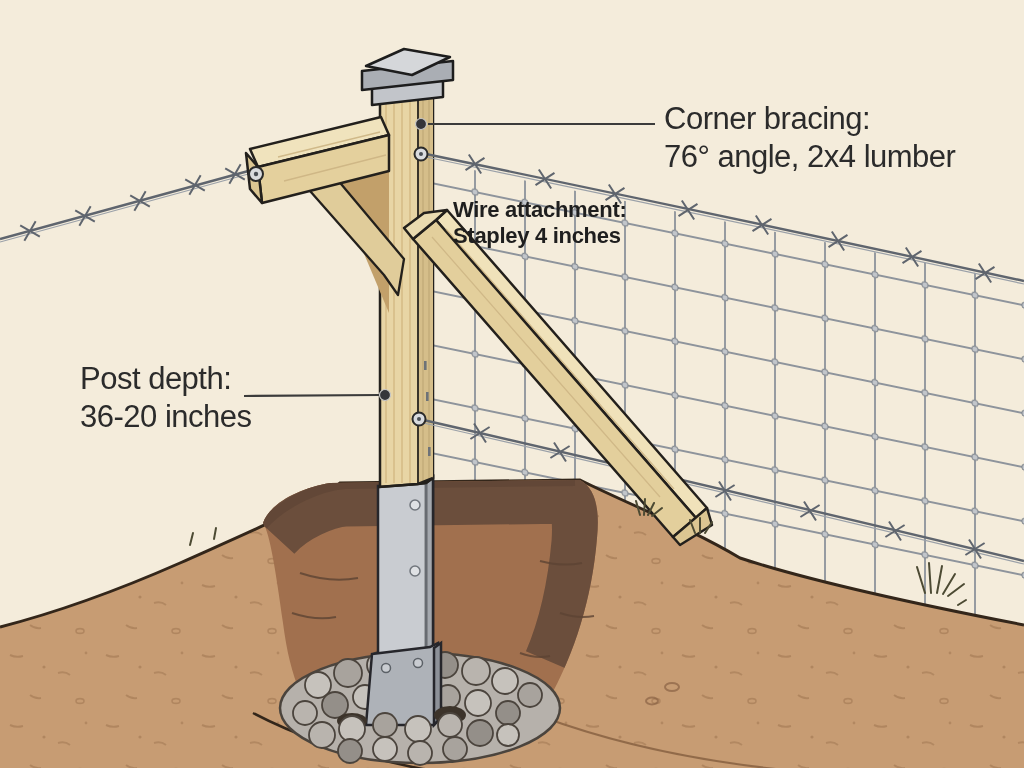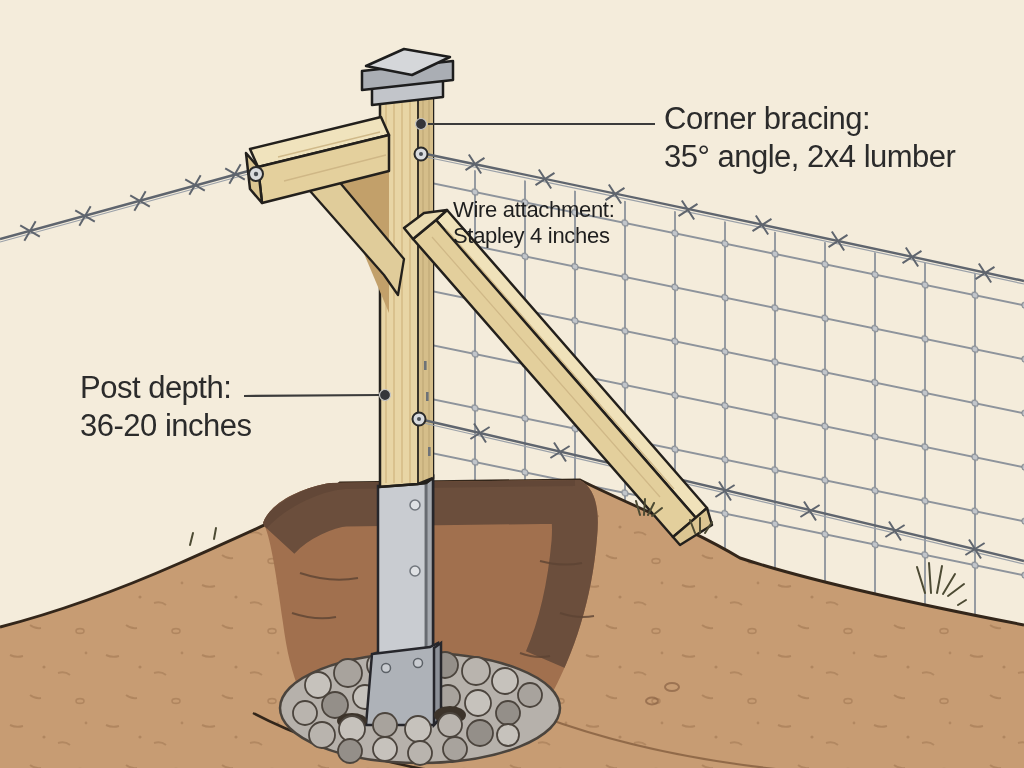--- a/index.html
+++ b/index.html
@@ -2,24 +2,24 @@
 <html><head>
 <meta charset="utf-8">
 <style>
   html,body{margin:0;padding:0;background:#f4ecdb;}
   .stage{position:relative;width:1024px;height:768px;overflow:hidden;
          font-family:"Liberation Sans",sans-serif;margin-top:13px;}
   .stage svg{position:absolute;left:0;top:0;}
   .label{position:absolute;color:#2b2b2b;white-space:nowrap;}
   .label .ln{display:block;}
   .label-lg{font-size:31px;line-height:1.24;letter-spacing:-0.5px;font-weight:400;}
-  .label-sm{font-size:22px;line-height:1.18;letter-spacing:-0.3px;font-weight:400;color:#1e1e1e;}
+  .label-sm{font-size:22px;line-height:1.18;letter-spacing:-0.3px;font-weight:700;color:#1e1e1e;}
   #corner-label{left:664px;top:87px;}
   #wire-label{left:453px;top:184px;}
-  #depth-label{left:80px;top:356px;}
+  #depth-label{left:80px;top:347px;}
 </style>
 </head>
 <body>
 
 <div class="stage">
 <svg width="1024" height="768" viewBox="0 0 1024 768">
   <defs>
     <pattern id="mesh" width="50" height="54" patternUnits="userSpaceOnUse" patternTransform="skewY(11.66)">
       <path d="M0,27 H50 M25,0 V54" stroke="#8e949c" stroke-width="1.8" fill="none"></path>
       <circle cx="25" cy="27" r="3" fill="#c2c6cb" stroke="#7d838b" stroke-width="1"></circle>
@@ -209,21 +209,21 @@
   <g>
     <line x1="428" y1="111" x2="655" y2="111" stroke="#3b3b3b" stroke-width="2.2"></line>
     <circle cx="421" cy="111" r="5.5" fill="#35353a" stroke="#c9c9c9" stroke-width="1.2"></circle>
     <line x1="244" y1="383" x2="380" y2="382" stroke="#3b3b3b" stroke-width="2.2"></line>
     <circle cx="385" cy="382" r="5.5" fill="#35353a" stroke="#c9c9c9" stroke-width="1.2"></circle>
   </g>
 </svg>
 
   <div id="corner-label" class="label label-lg">
     <span class="ln">Corner bracing:</span>
-    <span class="ln">35° angle, 2x4 lumber</span>
+    <span class="ln">76° angle, 2x4 lumber</span>
   </div>
   <div id="wire-label" class="label label-sm">
     <span class="ln">Wire attachment:</span>
     <span class="ln">Stapley 4 inches</span>
   </div>
   <div id="depth-label" class="label label-lg">
     <span class="ln">Post depth:</span>
     <span class="ln">36-20 inches</span>
   </div>
 </div>

